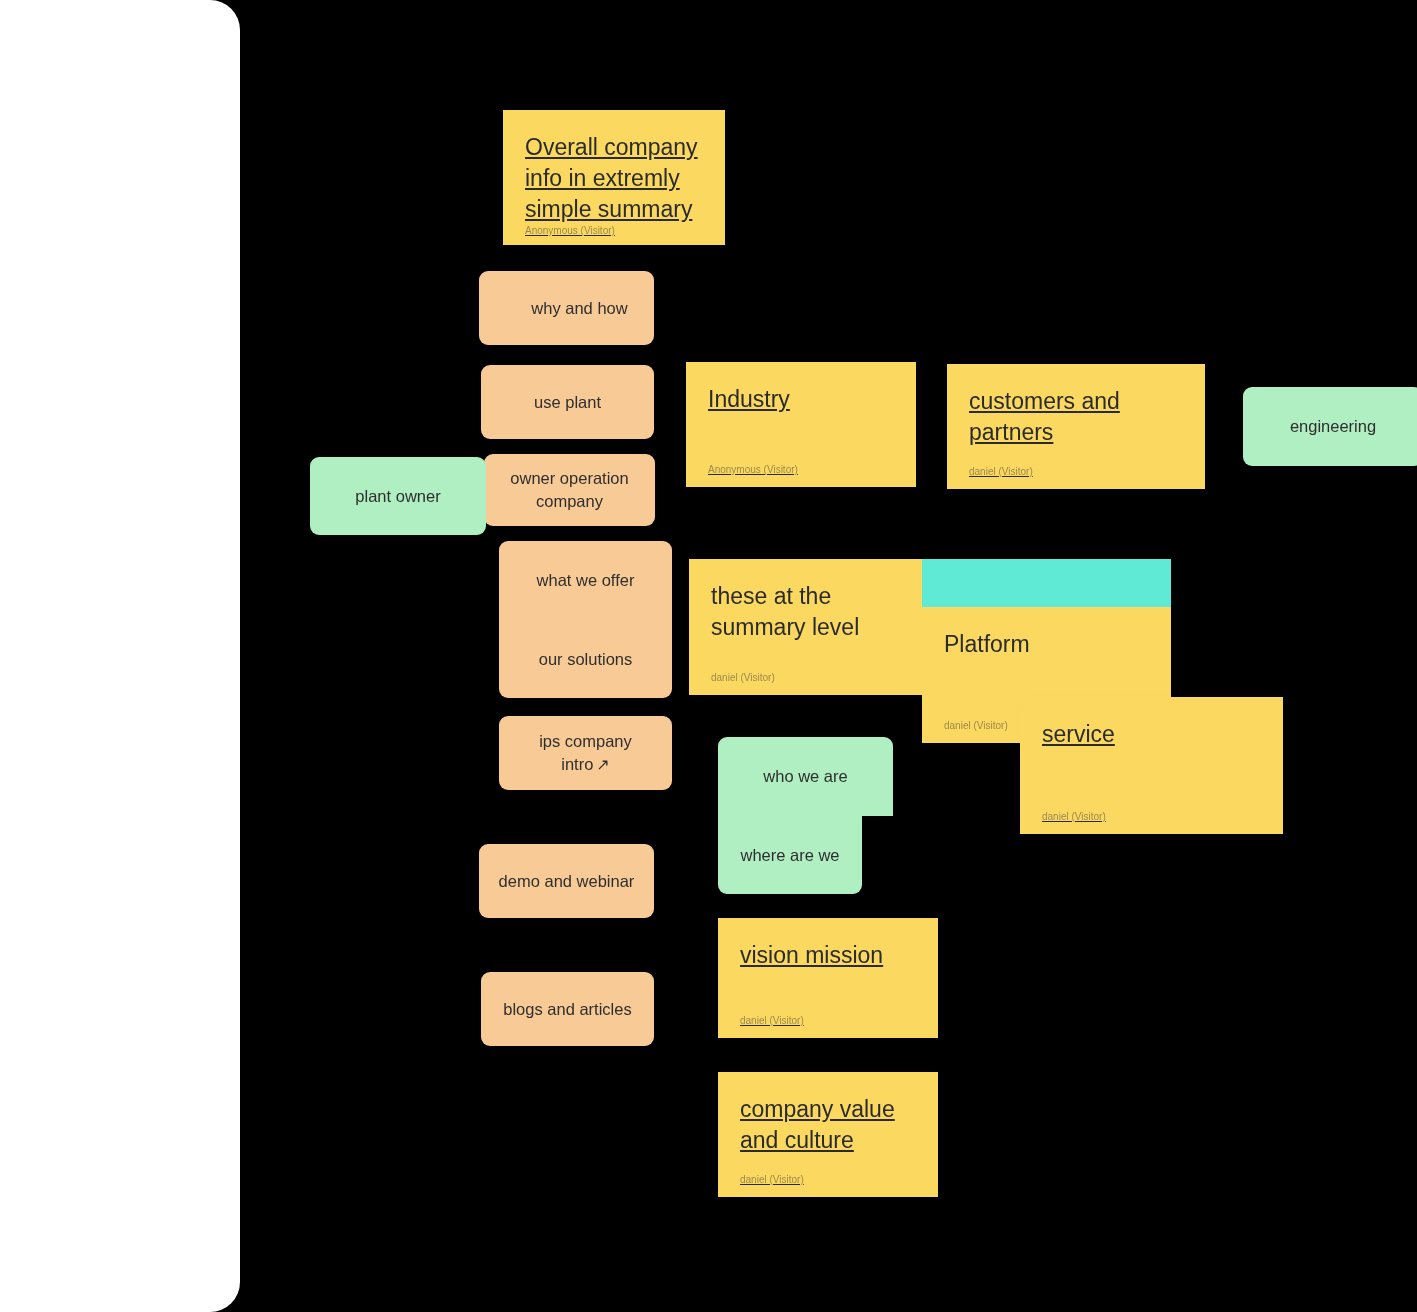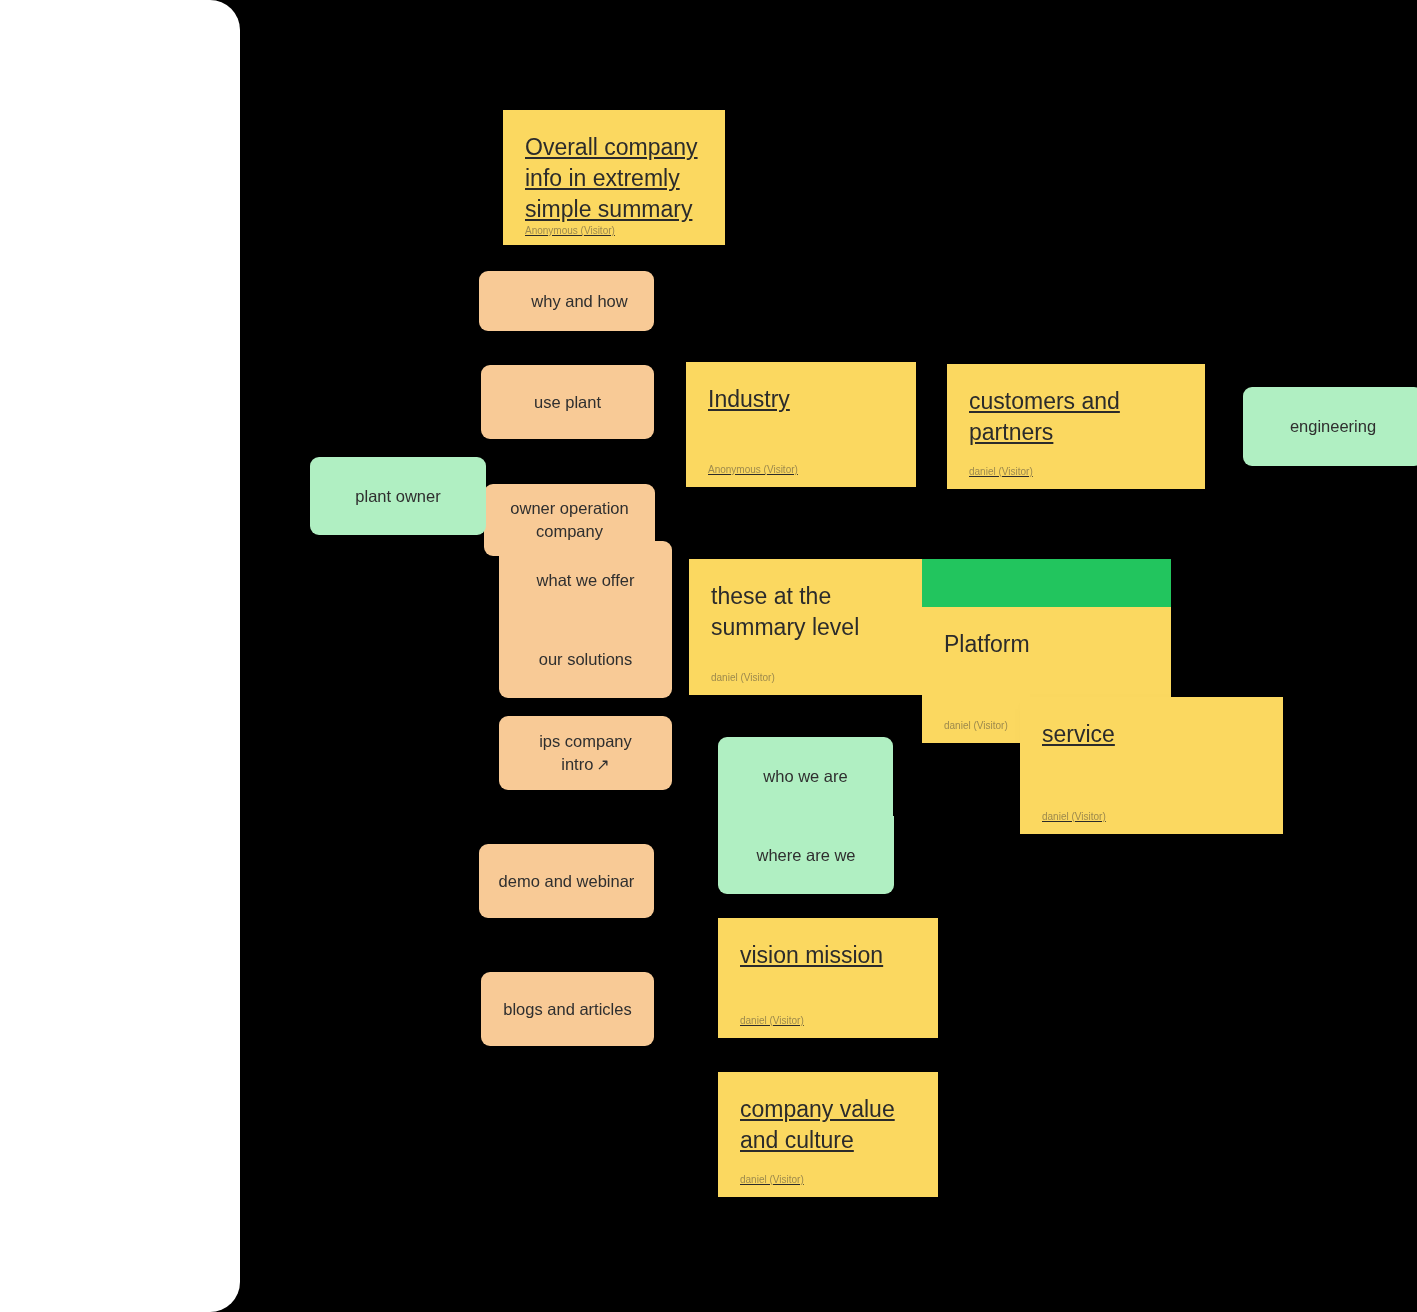--- a/index.html
+++ b/index.html
@@ -114,21 +114,21 @@
   <div class="note card shadowed" style="left:686px; top:362px; width:230px; height:125px;">
     <div class="title">Industry</div>
     <div class="author">Anonymous (Visitor)</div>
   </div>
 
   <div class="note card shadowed" style="left:947px; top:364px; width:258px; height:125px;">
     <div class="title">customers and partners</div>
     <div class="author">daniel (Visitor)</div>
   </div>
 
-  <div class="note shadowed" style="left:689px; top:559px; width:482px; height:136px; background:#22c55e; padding:0;">
+  <div class="note shadowed" style="left:689px; top:559px; width:482px; height:136px; background:#5eead4; padding:0;">
     <div class="note card" style="position:absolute; left:0; top:0; width:233px; height:136px; box-shadow:none;">
       <div class="title">these at the summary level</div>
       <div class="author">daniel (Visitor)</div>
     </div>
     <div class="note card" style="position:absolute; left:233px; top:0; width:249px; height:136px; box-shadow:none;margin-top:48px;">
       <div class="title">Platform</div>
       <div class="author">daniel (Visitor)</div>
     </div>
   </div>
 
@@ -140,29 +140,29 @@
   <div class="note card shadowed" style="left:718px; top:918px; width:220px; height:120px;">
     <div class="title">vision mission</div>
     <div class="author">daniel (Visitor)</div>
   </div>
 
   <div class="note card shadowed" style="left:718px; top:1072px; width:220px; height:125px;">
     <div class="title">company value and culture</div>
     <div class="author">daniel (Visitor)</div>
   </div>
 
-  <div class="note chip orange rounded" style="left:479px; top:271px; width:175px; height:60px;padding-left:40px;">
+  <div class="note chip orange rounded" style="left:479px; top:271px; width:175px; height:74px;padding-left:40px;">
     <div class="label">why and how</div>
   </div>
 
   <div class="note chip orange rounded" style="left:481px; top:365px; width:173px; height:74px;">
     <div class="label">use plant</div>
   </div>
 
-  <div class="note chip orange rounded" style="left:484px; top:454px; width:171px; height:72px;margin-top:30px;">
+  <div class="note chip orange rounded" style="left:484px; top:454px; width:171px; height:72px;">
     <div class="label">owner operation company</div>
   </div>
 
   <div class="note chip orange" style="left:499px; top:541px; width:173px; height:79px; border-radius:9px 9px 0 0;">
     <div class="label">what we offer</div>
   </div>
   <div class="note chip orange" style="left:499px; top:620px; width:173px; height:78px; border-radius:0 0 9px 9px;">
     <div class="label">our solutions</div>
   </div>
 
@@ -182,17 +182,17 @@
     <div class="label">plant owner</div>
   </div>
 
   <div class="note chip green rounded" style="left:1243px; top:387px; width:180px; height:79px;">
     <div class="label">engineering</div>
   </div>
 
   <div class="note chip green" style="left:718px; top:737px; width:175px; height:79px; border-radius:9px 9px 0 0;">
     <div class="label">who we are</div>
   </div>
-  <div class="note chip green" style="left:718px; top:816px; width:176px; height:78px; border-radius:0 0 9px 9px;">
+  <div class="note chip green" style="left:718px; top:816px; width:144px; height:78px; border-radius:0 0 9px 9px;">
     <div class="label">where are we</div>
   </div>
 
 </div>
 
 </body></html>

